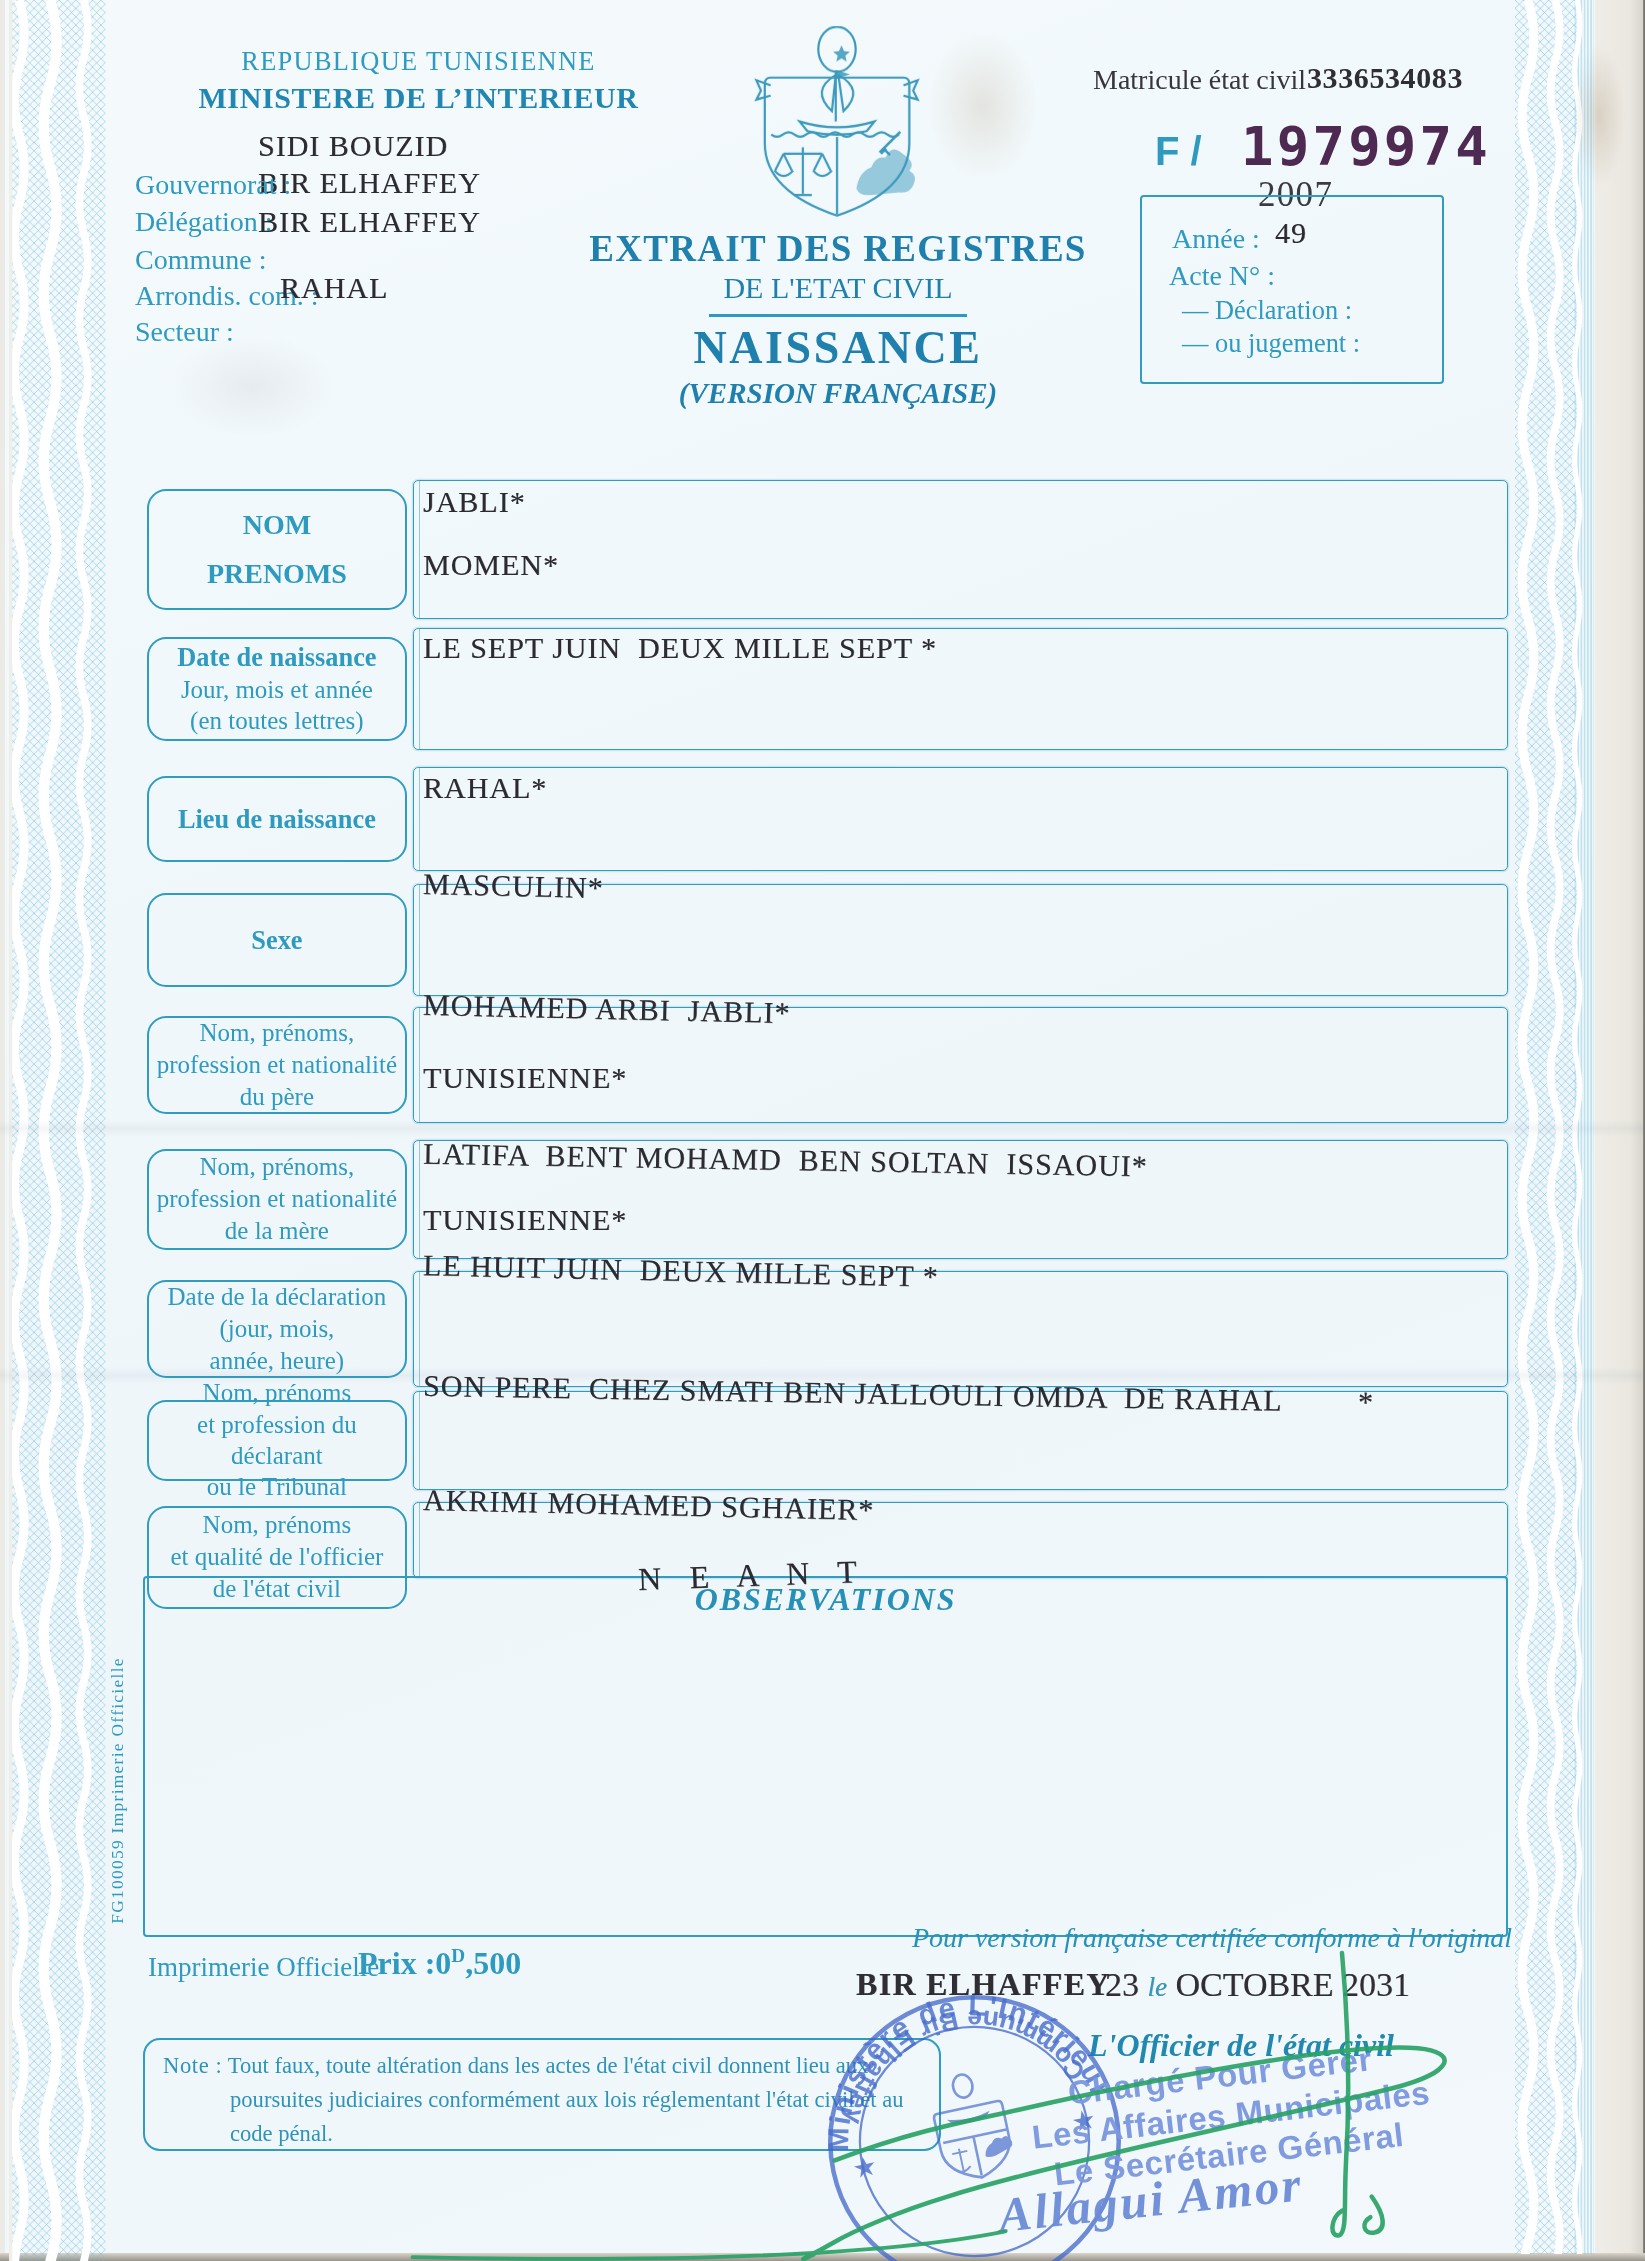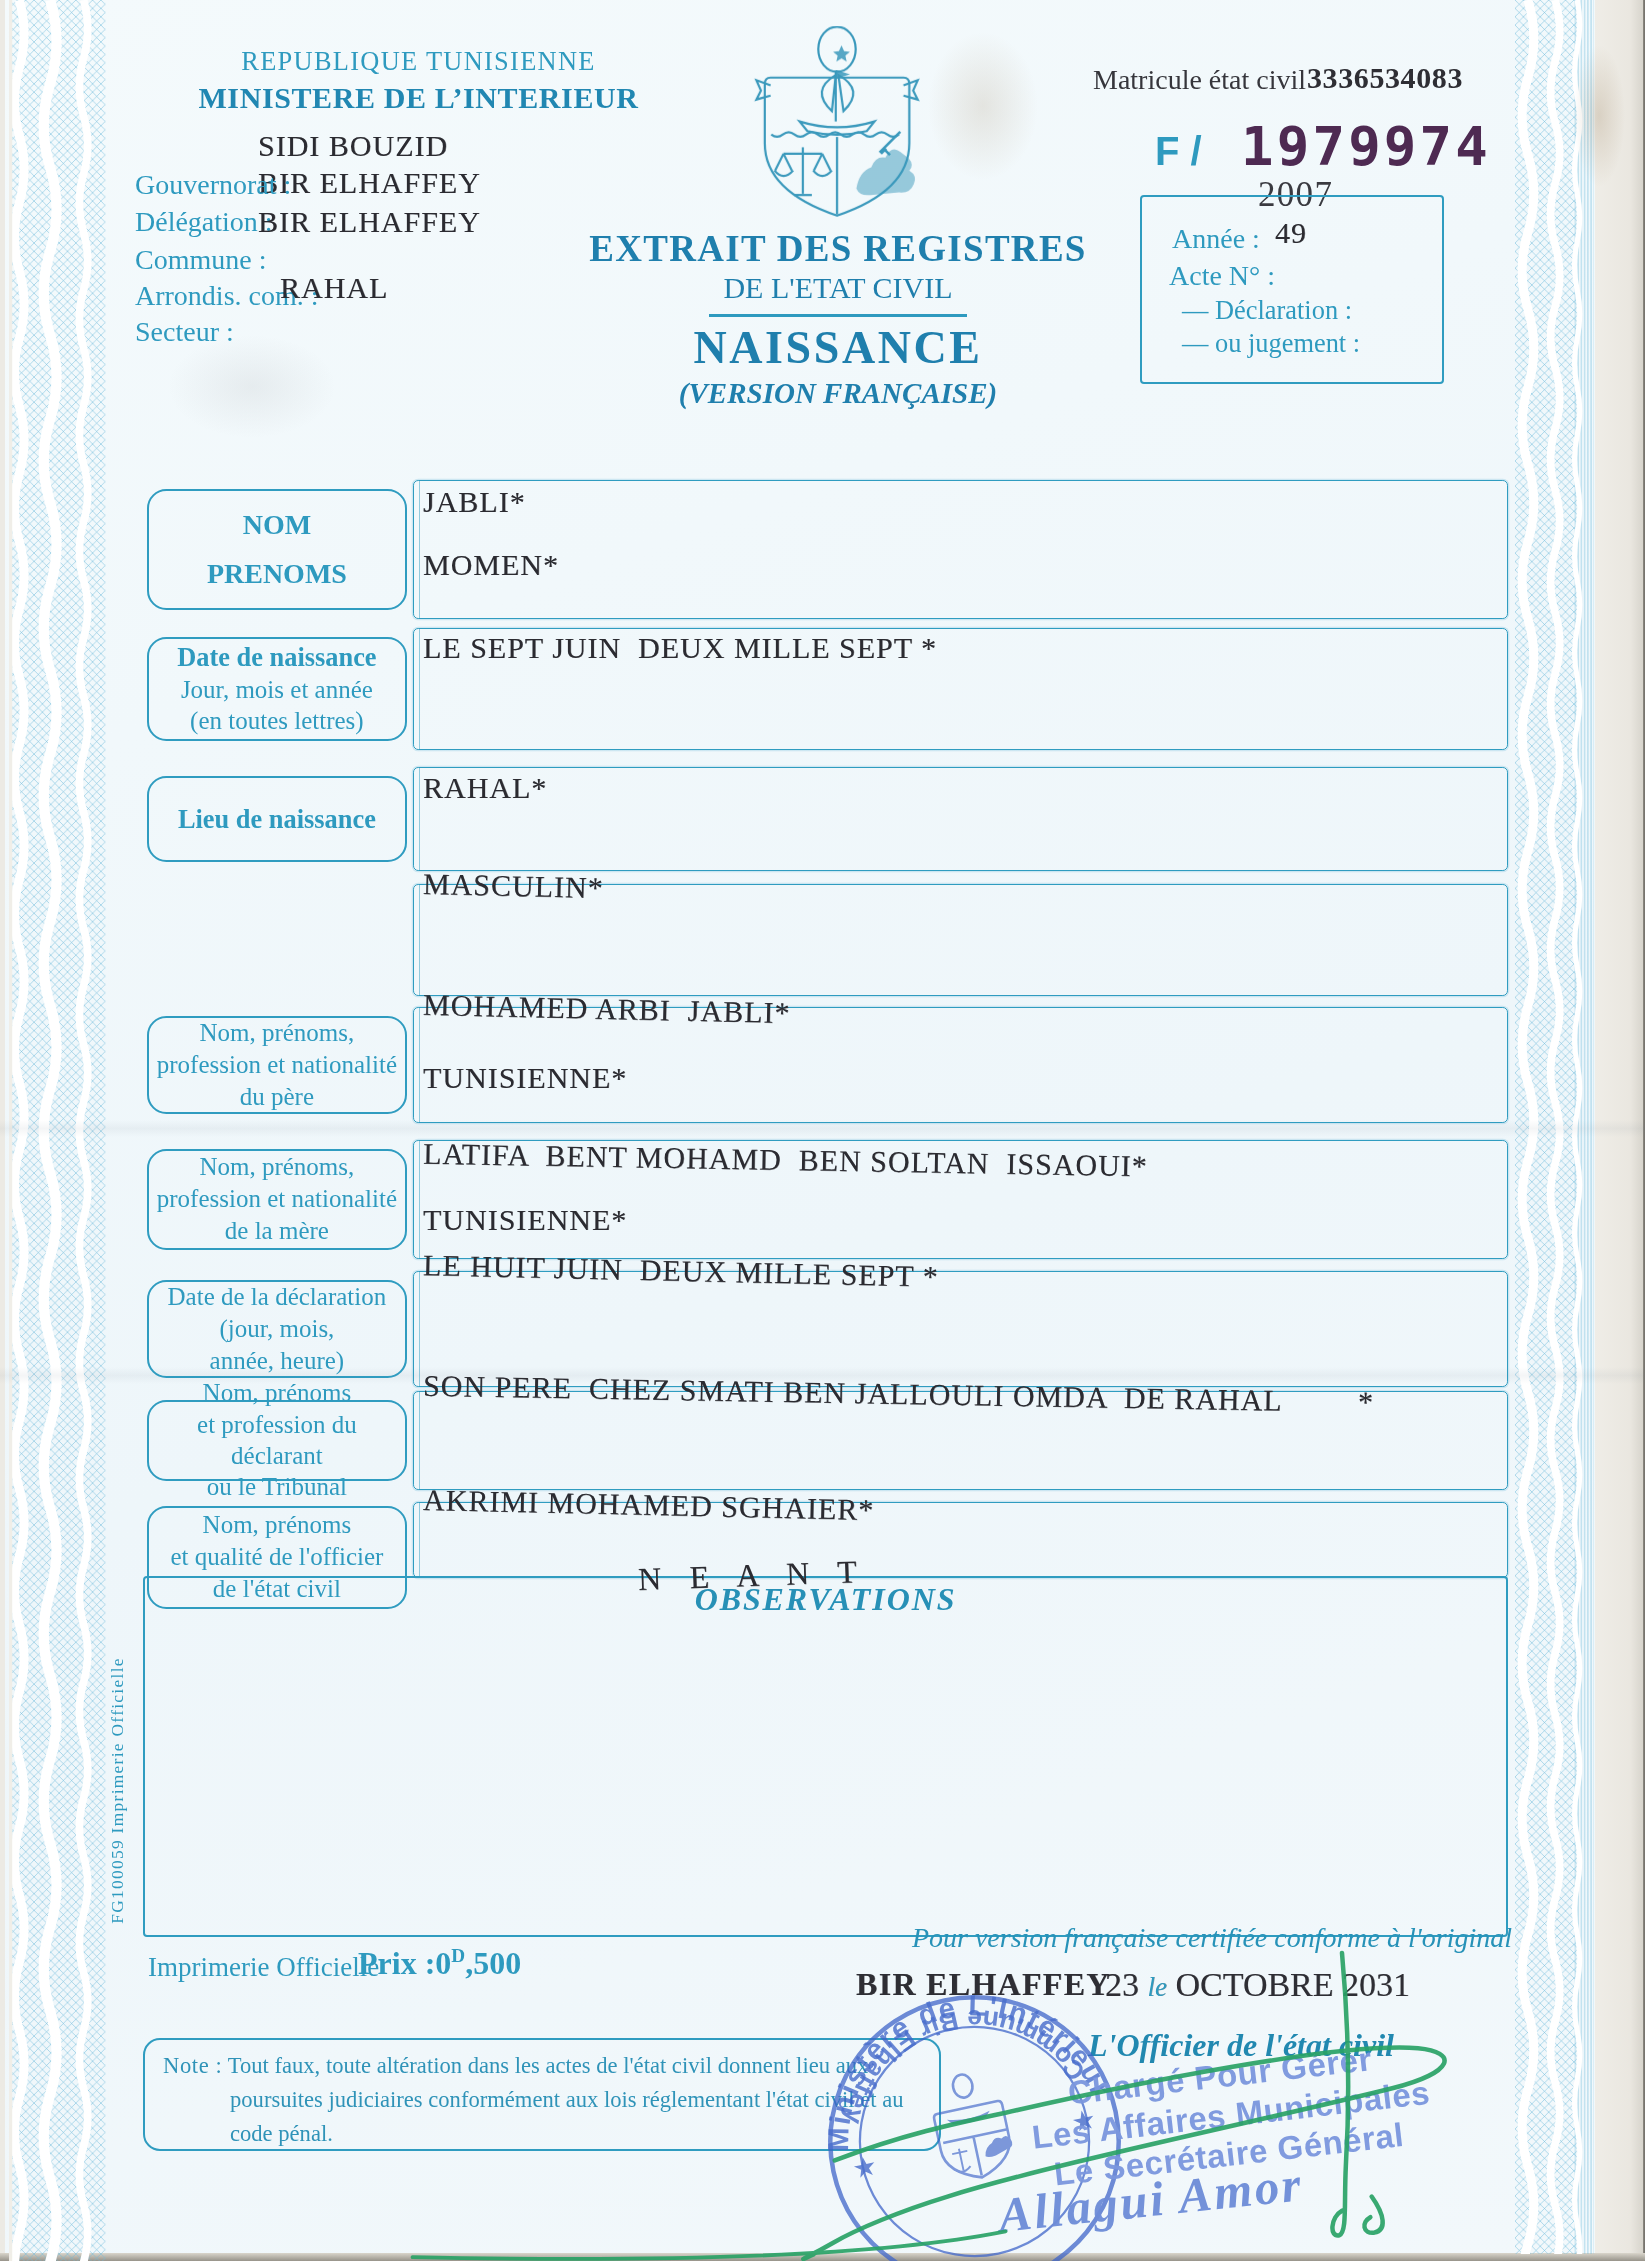--- a/index.html
+++ b/index.html
@@ -182,20 +182,23 @@
 
   <div class="row" style="top:767px;height:104px">
     <div class="lbox">
       <div class="lline b" style="font-size:26.4px">Lieu de naissance</div>
     </div>
     <div class="vbox"></div>
     <div class="val" style="top:3.9px">RAHAL*</div>
   </div>
 
   <div class="row" style="top:884px;height:112px">
+    <div class="lbox">
+      <div class="lline b" style="font-size:26.4px">Sexe</div>
+    </div>
     <div class="vbox"></div>
     <div class="val" style="top:-15.5px;transform:rotate(1.3deg)">MASCULIN*</div>
   </div>
 
   <div class="row" style="top:1007px;height:116px">
     <div class="lbox">
       <div class="lline">Nom, prénoms,</div>
       <div class="lline">profession et nationalité</div>
       <div class="lline">du père</div>
     </div>

